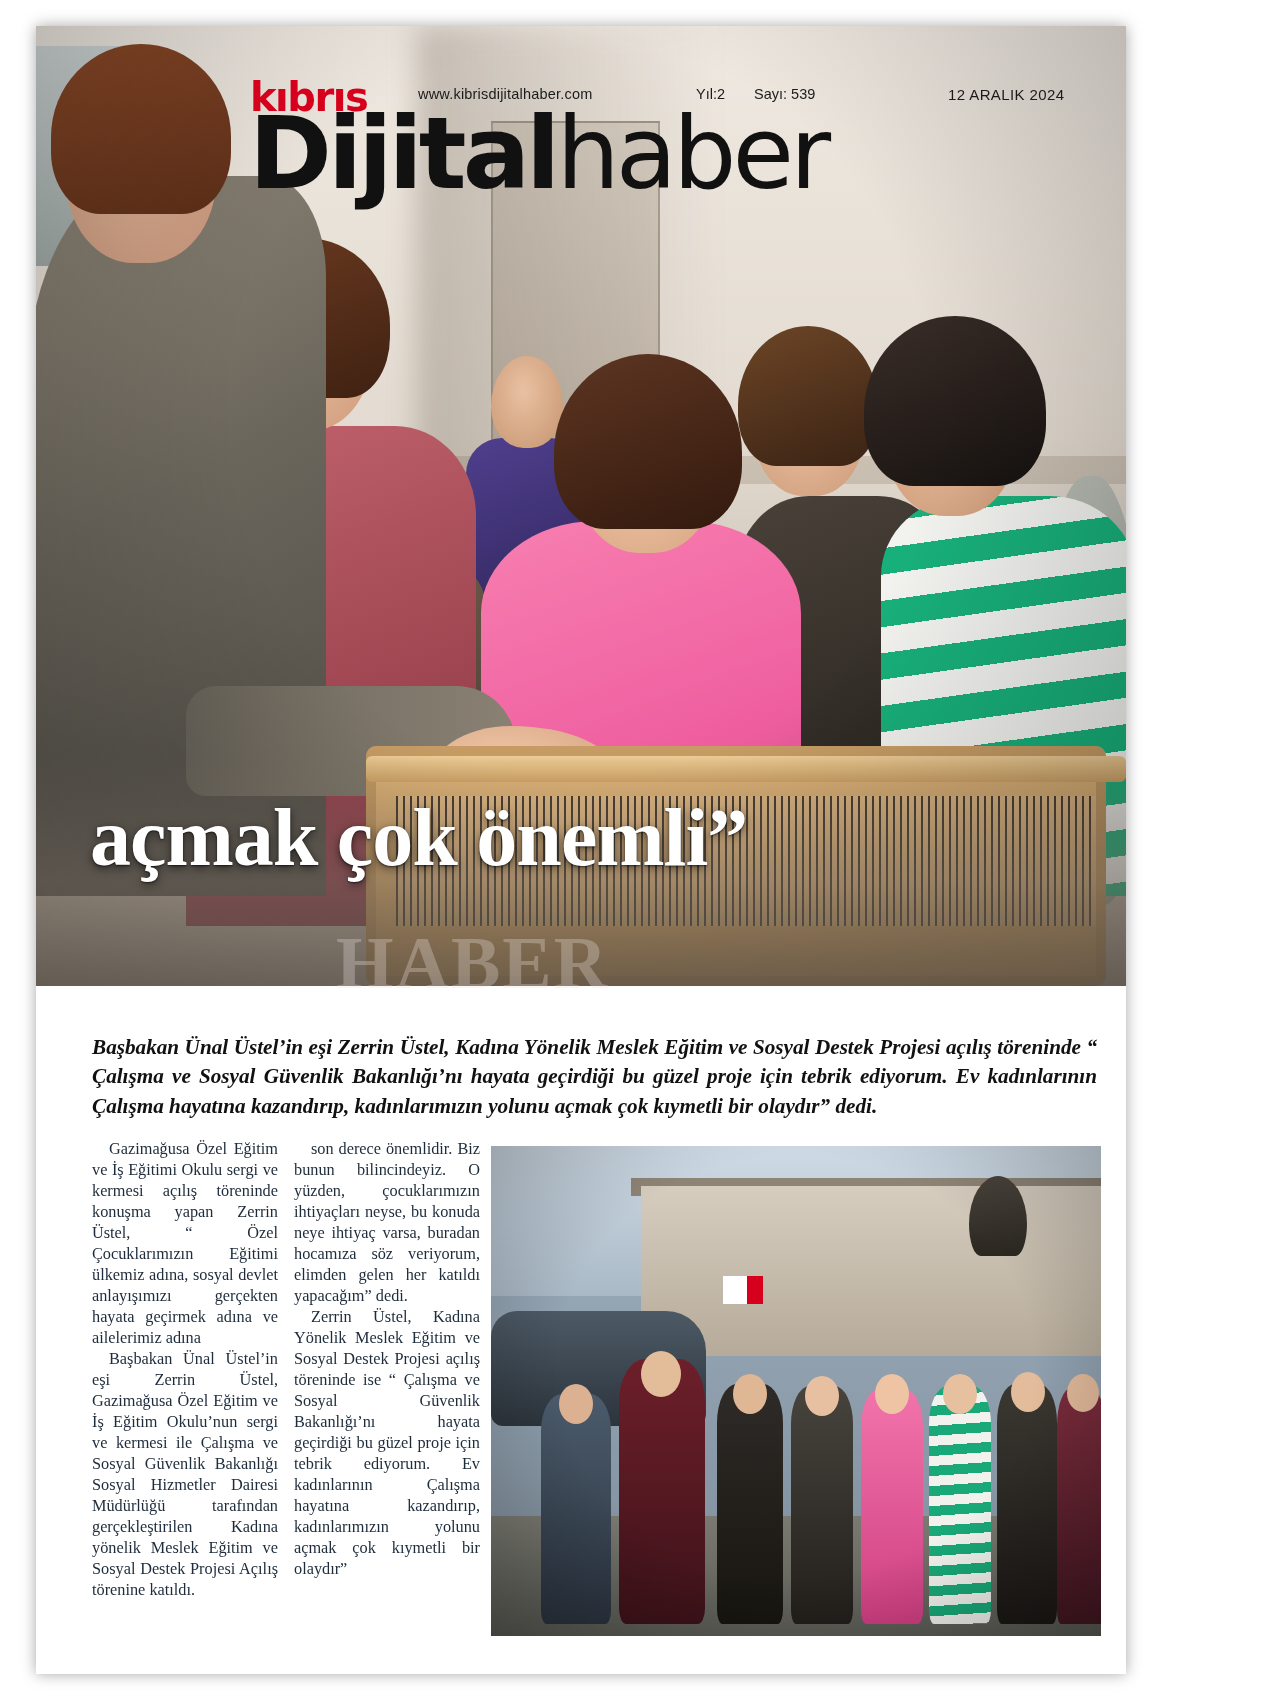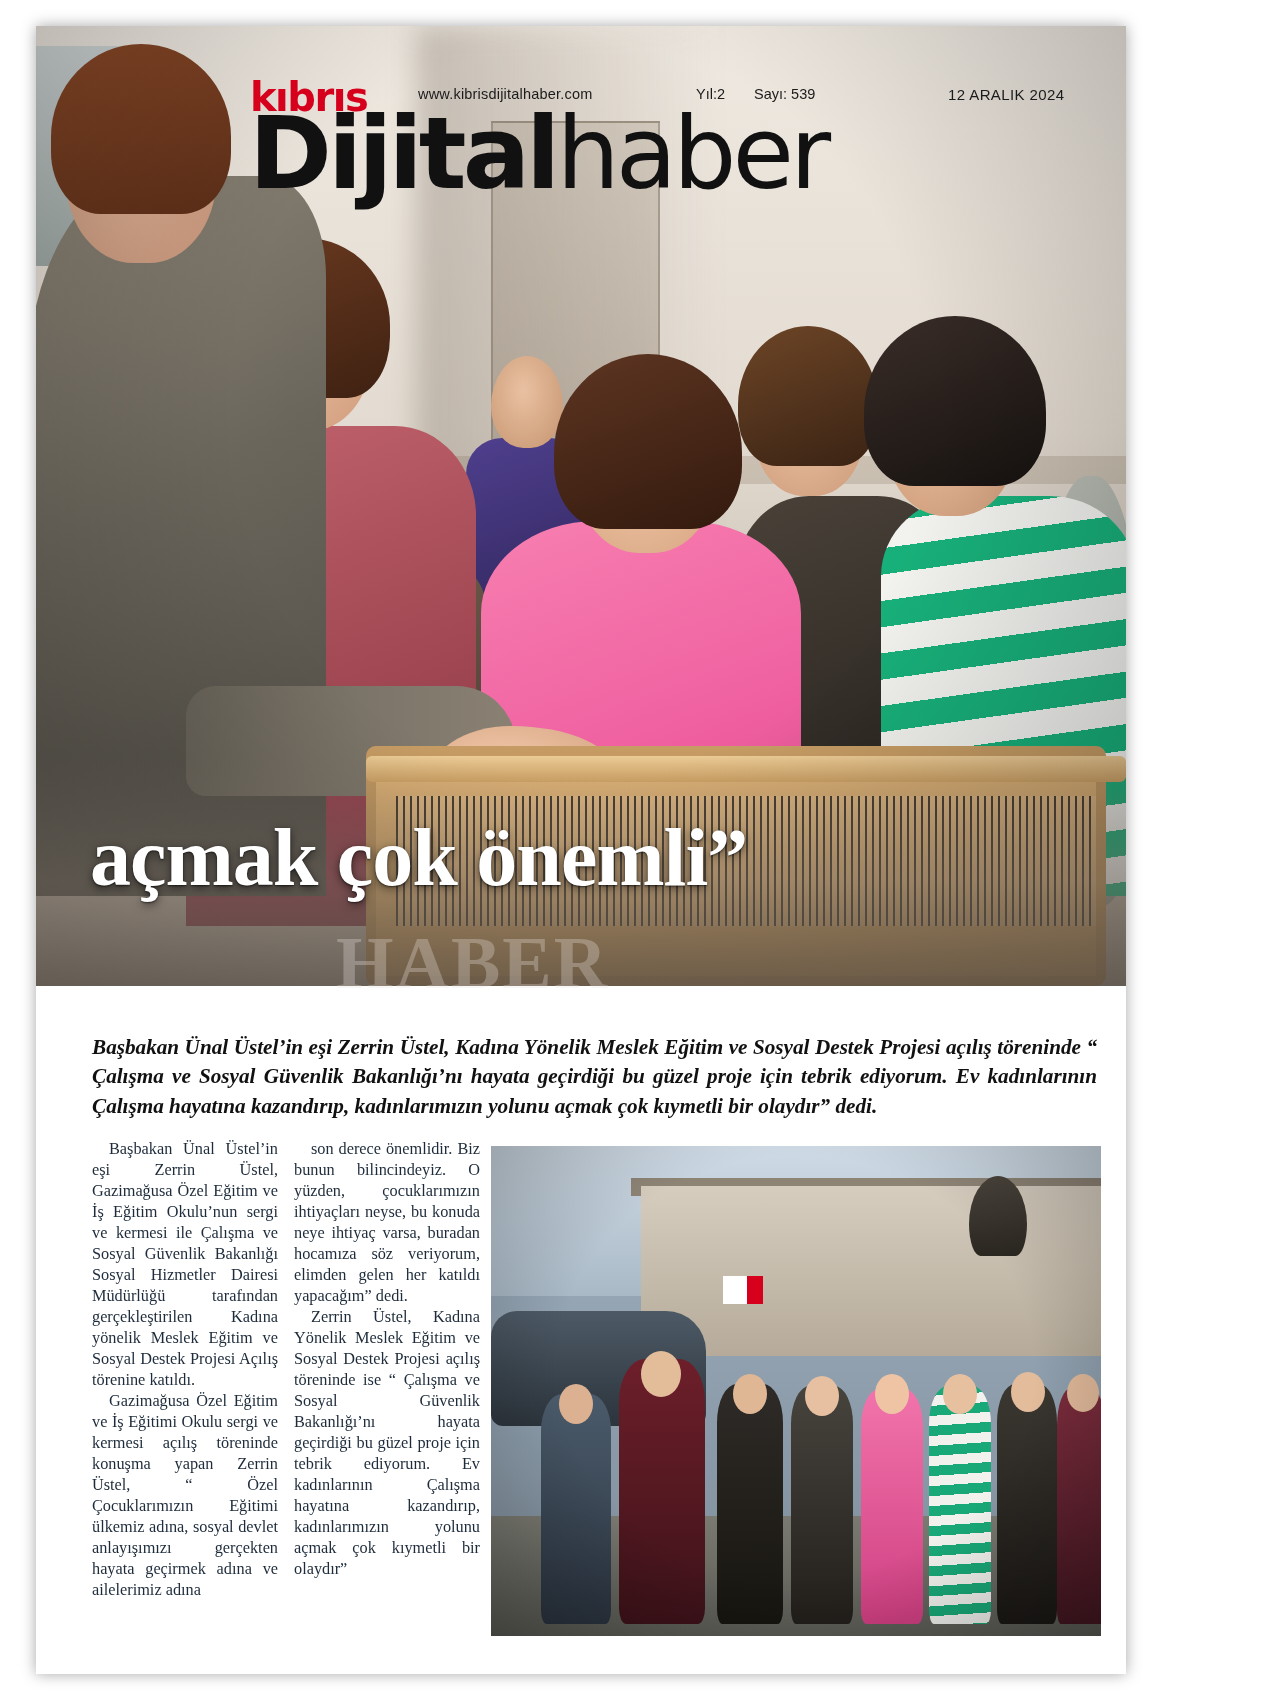--- a/index.html
+++ b/index.html
@@ -287,21 +287,21 @@
     width: 1010px;
     z-index: 30;
     font-family: "Liberation Serif", serif;
     font-weight: bold;
     color: #ffffff;
     font-size: 82px;
     line-height: 1.02;
     letter-spacing: -1px;
     text-shadow: 0 3px 10px rgba(0,0,0,0.55), 0 1px 2px rgba(0,0,0,0.6);
   }
-  .headline .l2 { display: block; margin-top: 20px; }
+  .headline .l2 { display: block; }
 
   
   .standfirst {
     position: absolute;
     left: 56px;
     top: 1007px;
     width: 1005px;
     z-index: 30;
     font-family: "Liberation Serif", serif;
     font-weight: bold;
@@ -470,22 +470,22 @@
       <div class="p2-person" style="left:506px;width:60px;height:240px;background:linear-gradient(180deg,#3b3731,#1b1815);"></div>
       <div class="p2-head" style="left:520px;top:226px;width:34px;height:40px;background:#e3bc9b;"></div>
 
       <div class="p2-person" style="left:566px;width:48px;height:236px;background:linear-gradient(180deg,#7b2c3c,#451722);"></div>
       <div class="p2-head" style="left:576px;top:228px;width:32px;height:38px;background:#e0b899;"></div>
 
       <div class="p2-vignette"></div>
     </div>
 
     <div class="col col1">
+      <p>Gazimağusa Özel Eğitim ve İş Eğitimi Okulu sergi ve kermesi açılış töreninde konuşma yapan Zerrin Üstel, “ Özel Çocuklarımızın Eğitimi ülkemiz adına, sosyal devlet anlayışımızı gerçekten hayata geçirmek adına ve ailelerimiz adına</p>
       <p>Başbakan Ünal Üstel’in eşi Zerrin Üstel, Gazimağusa Özel Eğitim ve İş Eğitim Okulu’nun sergi ve kermesi ile Çalışma ve Sosyal Güvenlik Bakanlığı Sosyal Hizmetler Dairesi Müdürlüğü tarafından gerçekleştirilen Kadına yönelik Meslek Eğitim ve Sosyal Destek Projesi Açılış törenine katıldı.</p>
-      <p>Gazimağusa Özel Eğitim ve İş Eğitimi Okulu sergi ve kermesi açılış töreninde konuşma yapan Zerrin Üstel, “ Özel Çocuklarımızın Eğitimi ülkemiz adına, sosyal devlet anlayışımızı gerçekten hayata geçirmek adına ve ailelerimiz adına</p>
     </div>
     <div class="col col2">
       <p>son derece önemlidir. Biz bunun bilincindeyiz. O yüzden, çocuklarımızın ihtiyaçları neyse, bu konuda neye ihtiyaç varsa, buradan hocamıza söz veriyorum, elimden gelen her katıldı yapacağım” dedi.</p>
       <p>Zerrin Üstel, Kadına Yönelik Meslek Eğitim ve Sosyal Destek Projesi açılış töreninde ise “ Çalışma ve Sosyal Güvenlik Bakanlığı’nı hayata geçirdiği bu güzel proje için tebrik ediyorum. Ev kadınlarının Çalışma hayatına kazandırıp, kadınlarımızın yolunu açmak çok kıymetli bir olaydır”</p>
     </div>
 
   </div>
 </div>
 
 </body></html>

